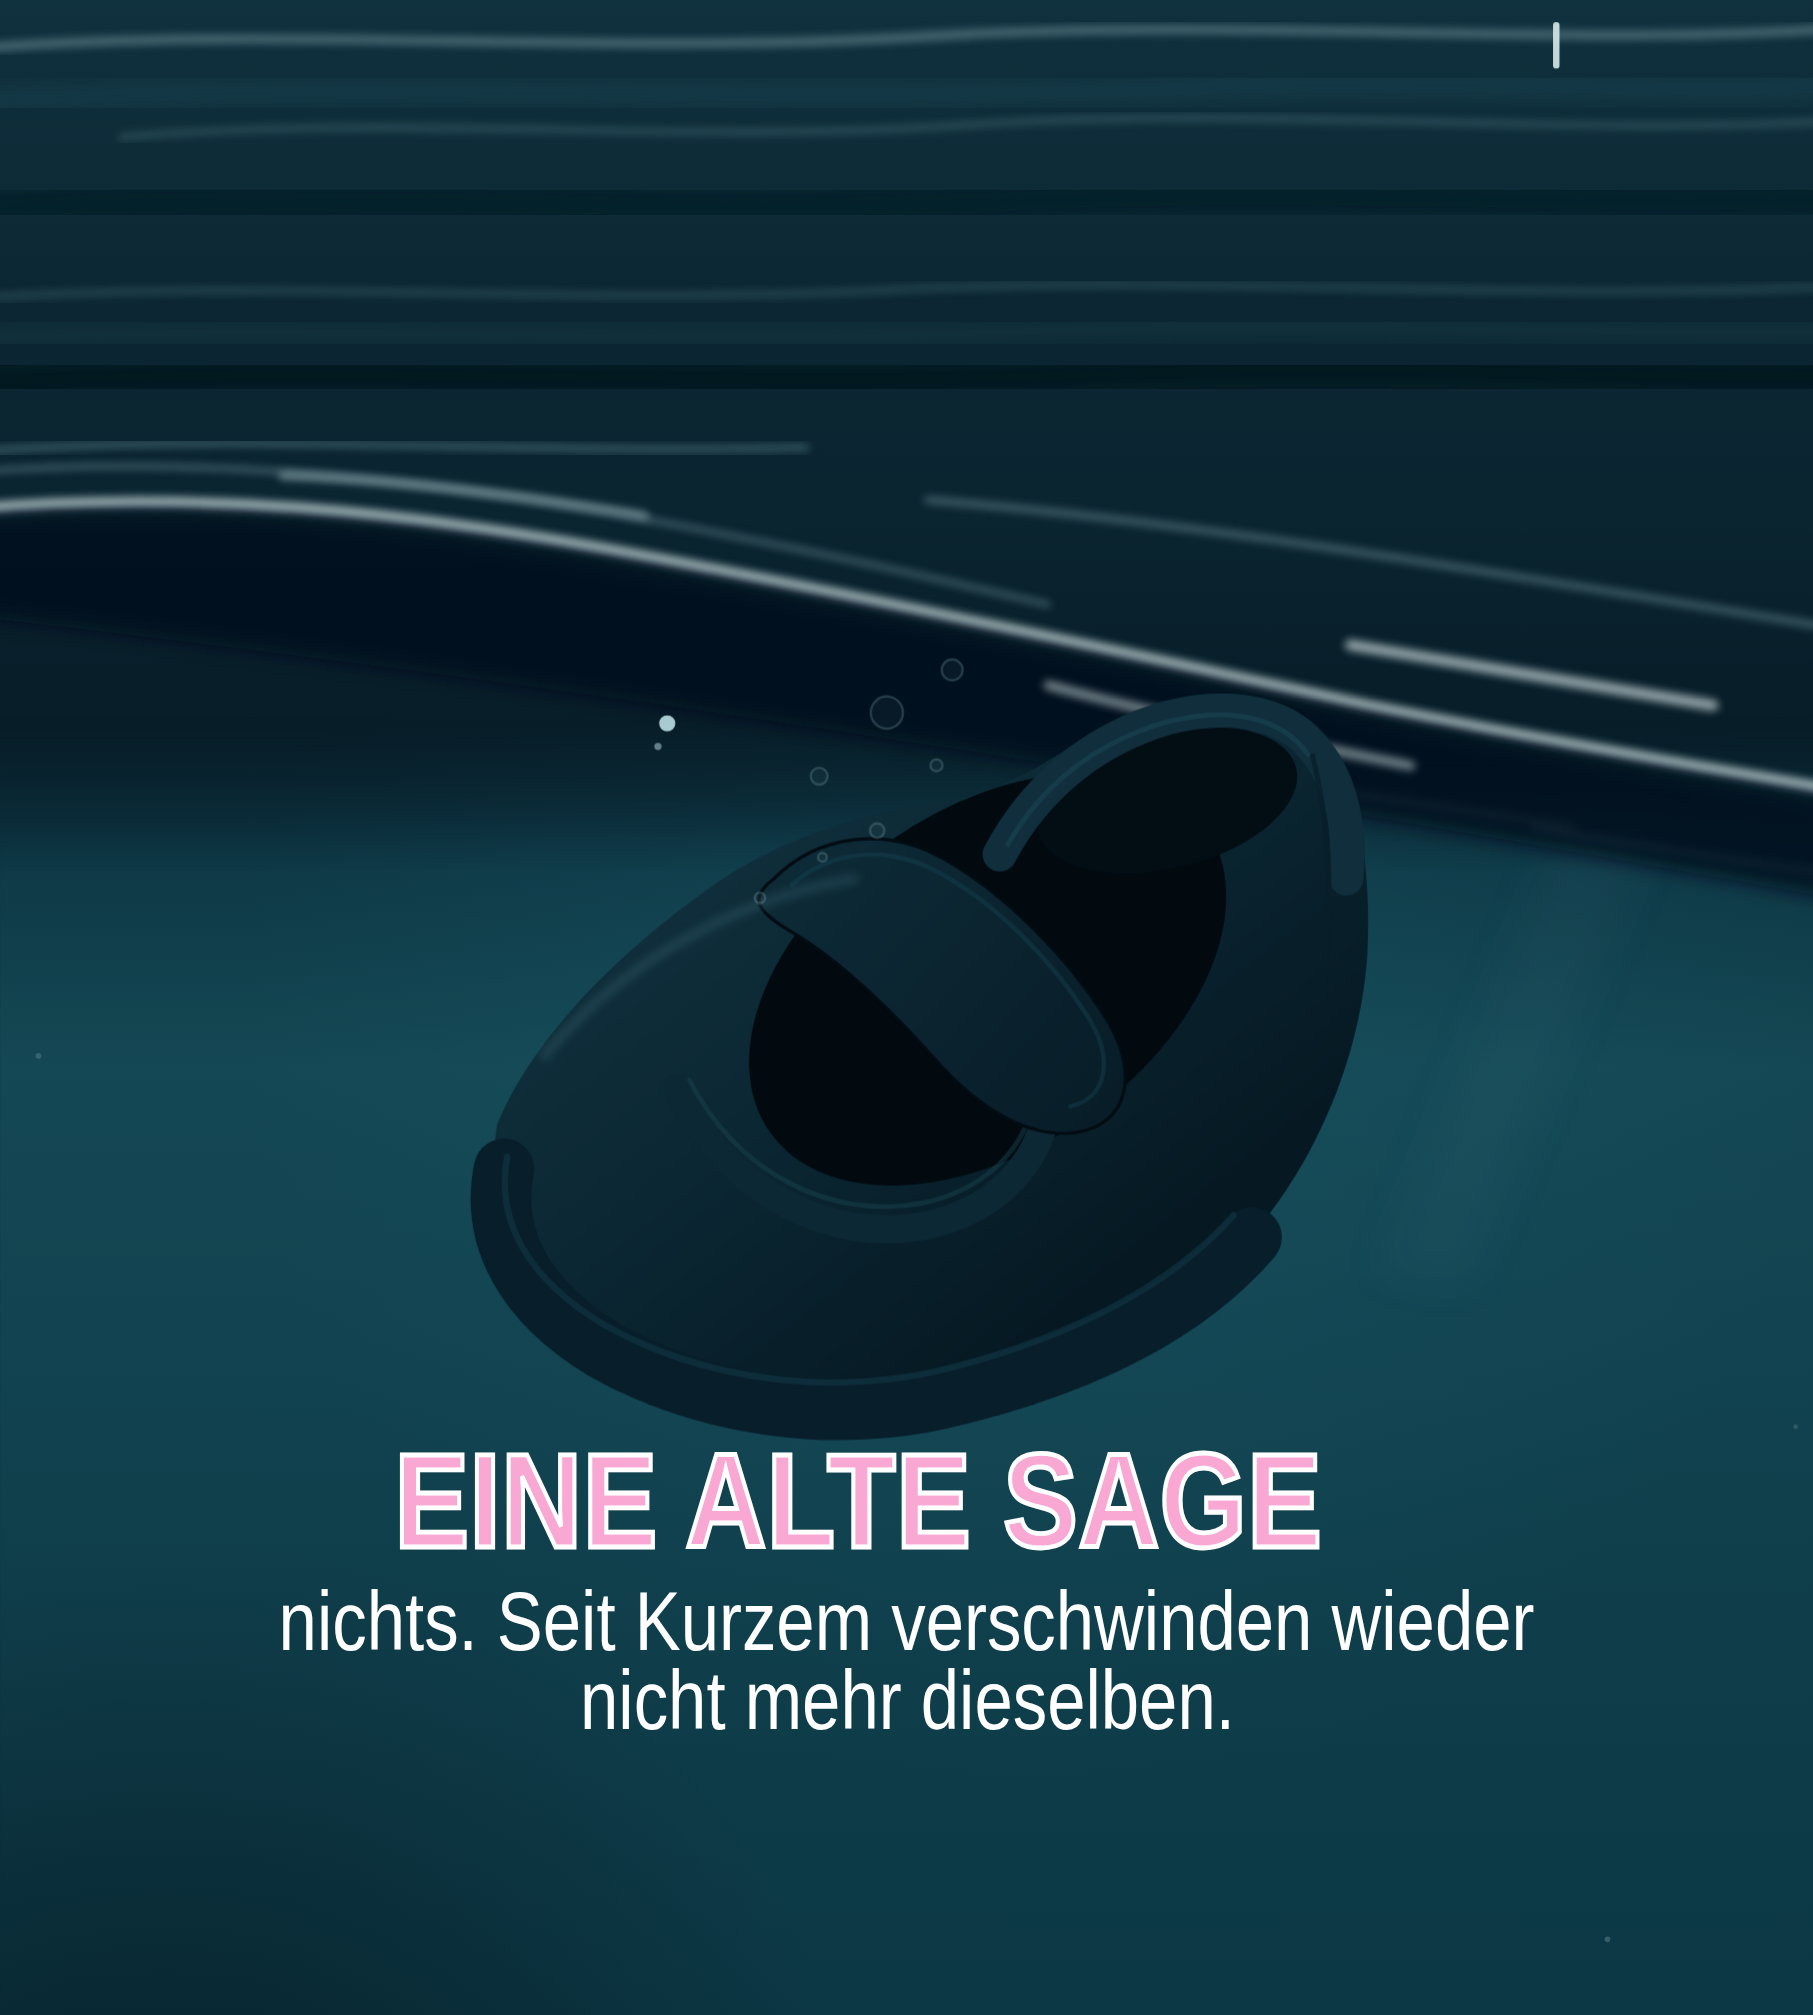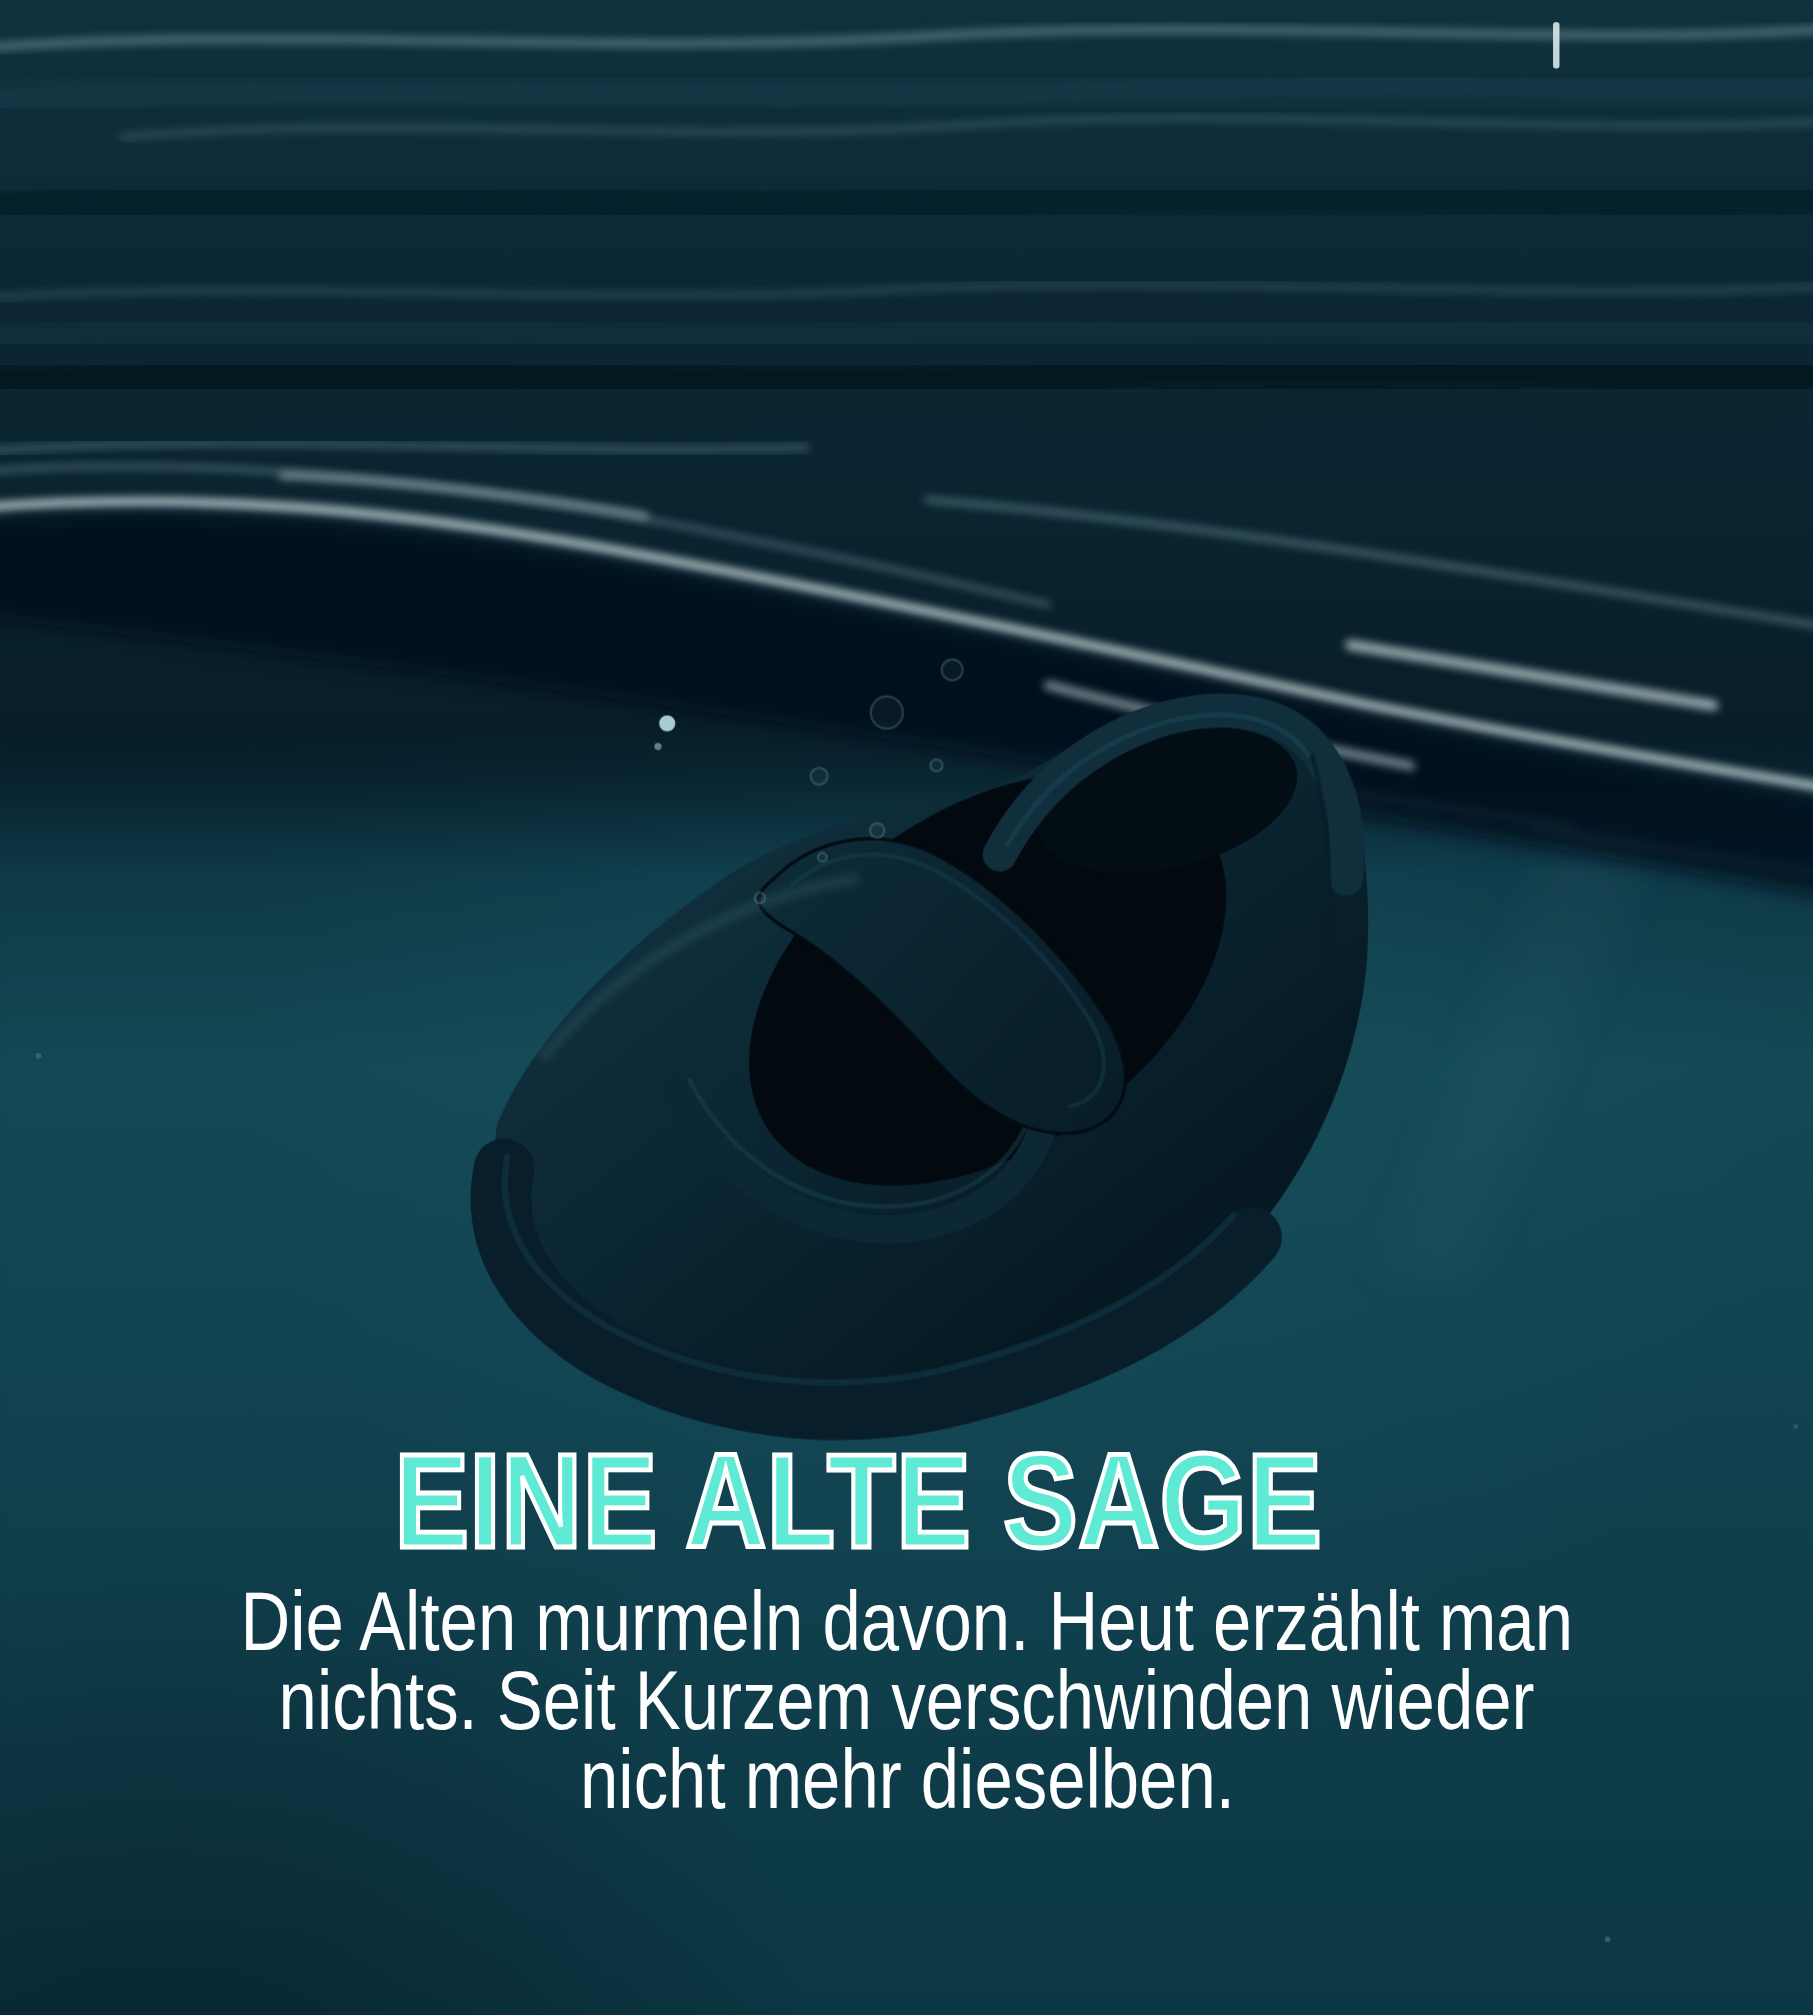--- a/index.html
+++ b/index.html
@@ -11,21 +11,21 @@
     background: #0b3341;
     font-family: "Liberation Sans", sans-serif;
   }
   .scene-svg { position: absolute; left: 0; top: 0; width: 1814px; height: 2267px; display: block; }
 
   .headline {
     position: absolute;
     left: 0; top: 1441px;
     width: 1717px;
     text-align: center;
-    color: #5eead4;
+    color: #f9a8d4;
     font-size: 133px;
     line-height: 121px;
     font-weight: 800;
     z-index: 5;
   }
   .headline .squeeze {
     display: inline-block;
     transform: scaleX(0.84);
     transform-origin: 50% 50%;
     letter-spacing: 0.8px;
@@ -182,19 +182,18 @@
       <circle cx="4455" cy="3540" r="6" fill="#cfe4e6" opacity="0.15"></circle>
       <circle cx="95" cy="2620" r="7" fill="#cfe4e6" opacity="0.18"></circle>
     </g>
   </svg>
 
   <div class="headline">
     <span class="squeeze">EINE ALTE SAGE</span>
   </div>
 
   <div class="body-text">
-    <div class="body-line"><span class="squeeze">Die Alten murmeln davon. Heut erzählt man</span></div>
     <div class="body-line"><span class="squeeze">nichts. Seit Kurzem verschwinden wieder</span></div>
     <div class="body-line"><span class="squeeze">nicht mehr dieselben.</span></div>
   </div>
 
 </div>
 
 
 </body></html>

